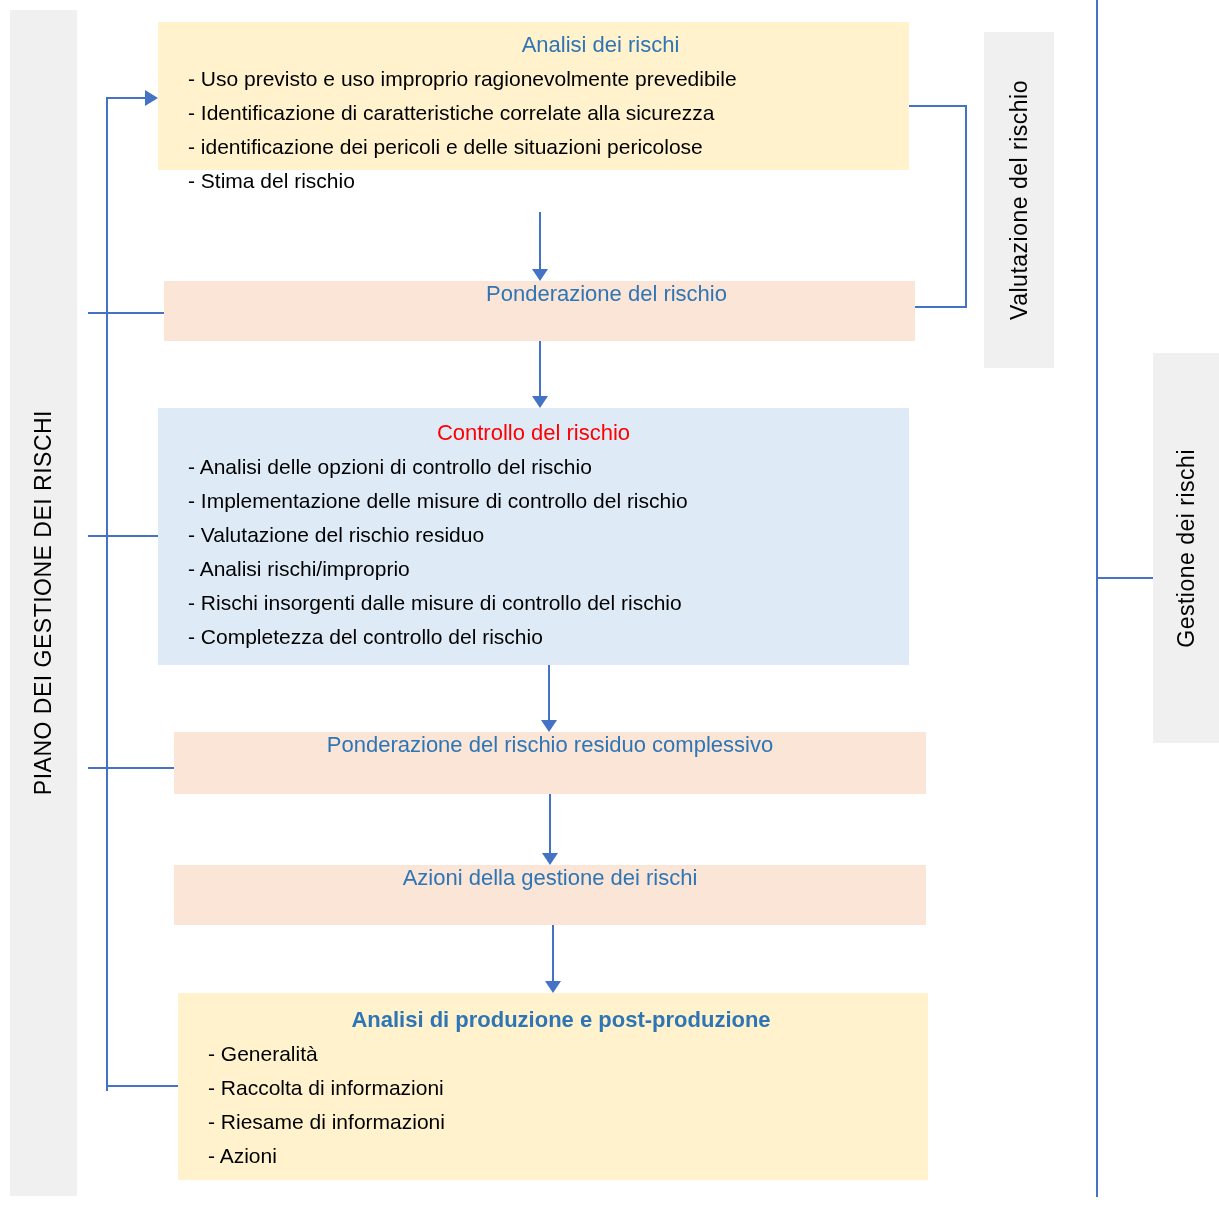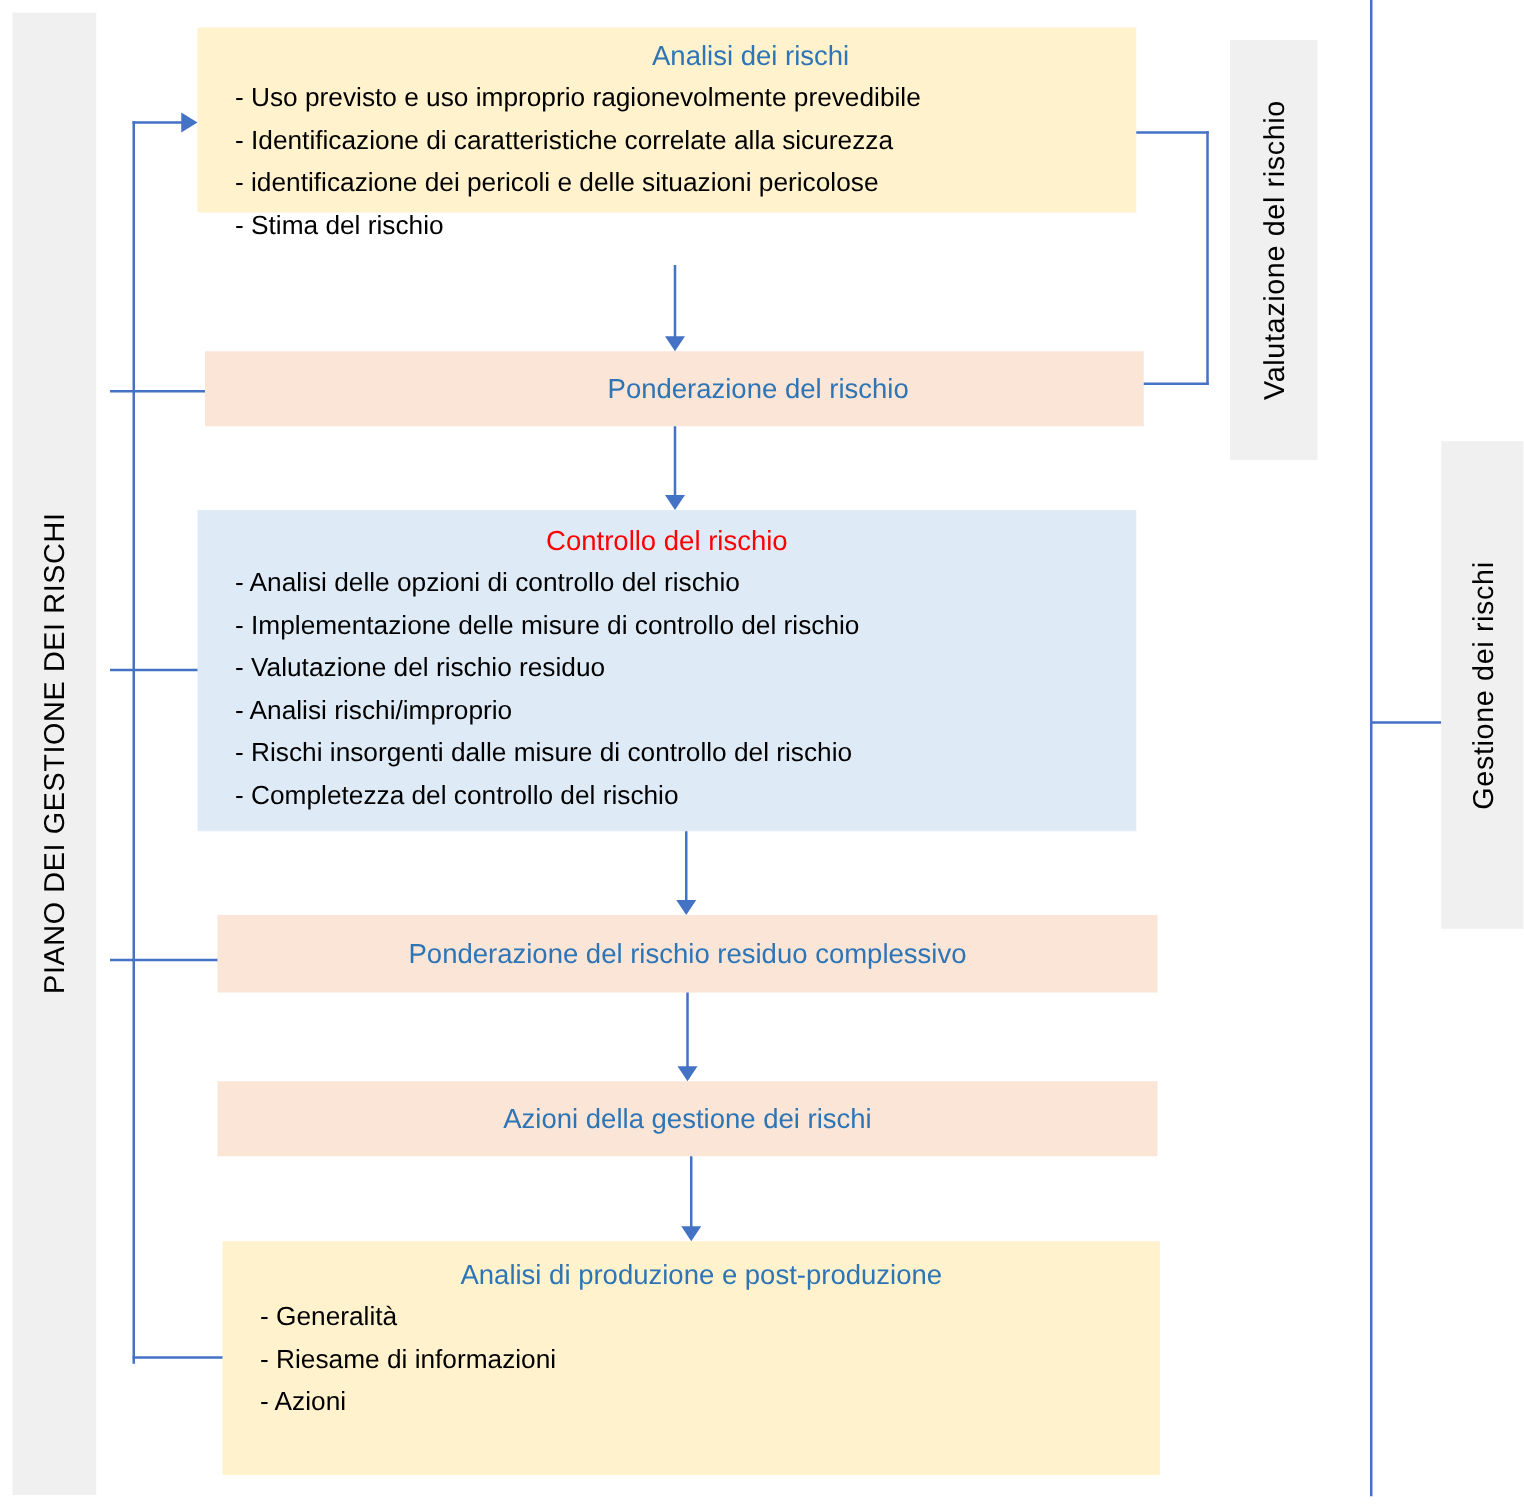--- a/index.html
+++ b/index.html
@@ -28,31 +28,30 @@
   .bg-pink{background:var(--pink);}
   .bg-blue{background:var(--bluebox);}
   .box-title{
     font-size:22px;
     line-height:34px;
     text-align:center;
     color:var(--titleblue);
   }
   .title-red{color:var(--titlered);}
   .shift-134{margin-left:134px;}
-  .shift-16{margin-left:16px;}
+  .shift-16{margin-left:16px;font-weight:bold;}
   .items .item{
     font-size:21px;
     line-height:34px;
     color:var(--body);
     padding-left:30px;
     white-space:nowrap;
   }
   .single{
     display:flex;
-    align-items:center;
     justify-content:center;
     font-size:22px;
     color:var(--titleblue);
   }
   .side-label{
     position:absolute;
     background:var(--gray);
     display:flex;
     align-items:center;
     justify-content:center;
@@ -125,20 +124,21 @@
   </div>
 
   <div class="box bg-pink single" style="left:174px;top:865px;width:752px;height:60px;">
     <span>Azioni della gestione dei rischi</span>
   </div>
 
   <div class="box bg-yellow" style="left:178px;top:993px;width:750px;height:187px;padding-top:10px;">
     <div class="box-title shift-16">Analisi di produzione e post-produzione</div>
     <div class="items">
         <div class="item">- Generalità</div>
+        <div class="item">- Raccolta di informazioni</div>
         <div class="item">- Riesame di informazioni</div>
         <div class="item">- Azioni</div>
       </div>
   </div>
 
   <div class="arrow-down" style="left:532px;top:212px;height:69px;"></div>
   <div class="arrow-down" style="left:532px;top:341px;height:67px;"></div>
   <div class="arrow-down" style="left:541px;top:665px;height:67px;"></div>
   <div class="arrow-down" style="left:542px;top:794px;height:71px;"></div>
   <div class="arrow-down" style="left:545px;top:925px;height:68px;"></div>

